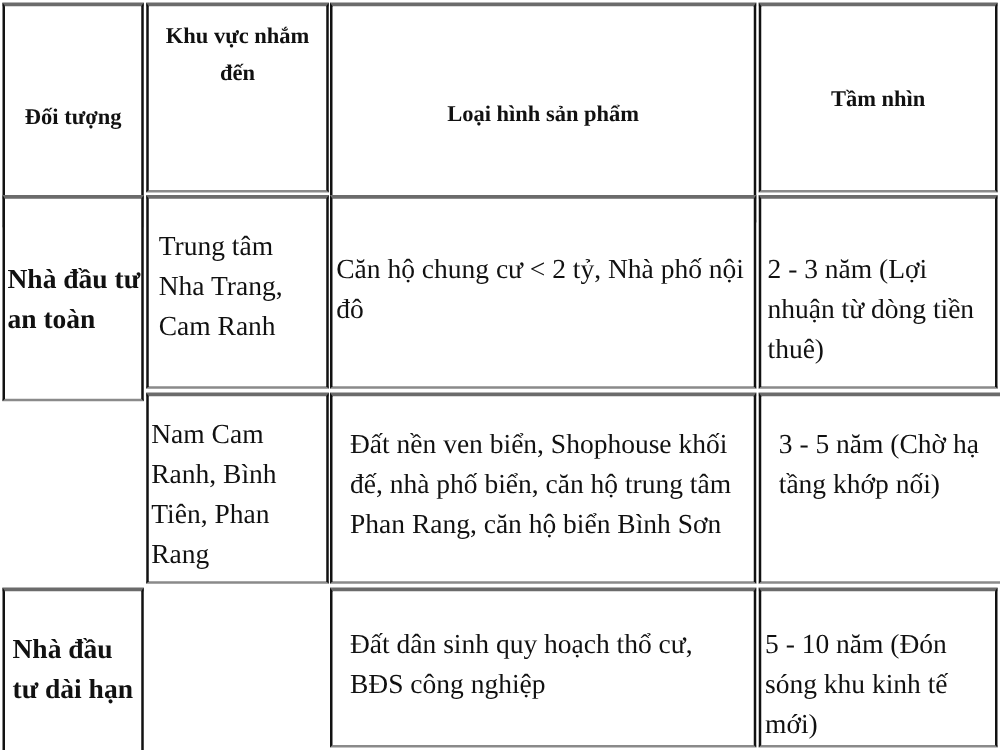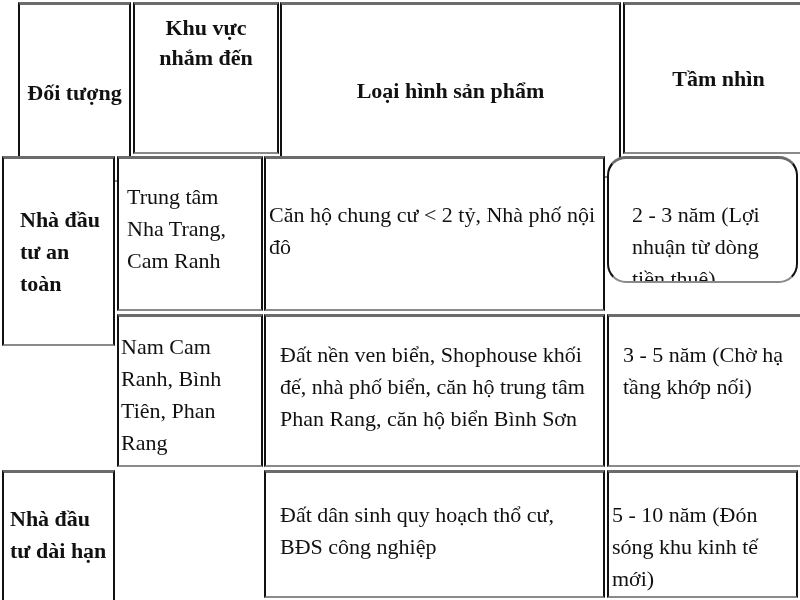--- a/index.html
+++ b/index.html
@@ -30,25 +30,24 @@
     display: flex;
     align-items: center;
     overflow: hidden;
   }
   .cell .txt {
     display: block;
     width: 100%;
   }
   .head {
     font-weight: bold;
-    font-size: 22px;
+    font-size: 18px;
     line-height: 30px;
     text-align: center;
     justify-content: center;
-    margin-left: 16px;
   }
   .rowhead {
     font-weight: bold;
     font-size: 22px;
     line-height: 32px;
     text-align: left;
   }
   .body {
     font-size: 22px;
     line-height: 32px;
@@ -67,30 +66,30 @@
   <div class="cell head" style="left:117px; top:2px; width:146px; height:152px; align-items:flex-start; padding-top:8px;">
     <span class="txt" style="padding:0 6px;">Khu vực nhắm đến</span>
   </div>
   <div class="cell head" style="left:264px; top:2px; width:341px; height:176px;">
     <span class="txt">Loại hình sản phẩm</span>
   </div>
   <div class="cell head" style="left:607px; top:2px; width:191px; height:152px;">
     <span class="txt">Tầm nhìn</span>
   </div>
 
-  <div class="cell rowhead" style="left:2px; top:156px; width:113px; height:190px; padding-left:16px;">
+  <div class="cell rowhead" style="left:2px; top:156px; width:113px; height:165px; padding-left:2px;">
     <span class="txt">Nhà đầu tư an toàn</span>
   </div>
   <div class="cell body top-align" style="left:117px; top:156px; width:146px; height:155px; padding:22px 6px 0 8px;">
     <span class="txt">Trung tâm Nha Trang, Cam Ranh</span>
   </div>
   <div class="cell body" style="left:264px; top:156px; width:341px; height:155px; padding-left:3px; align-items:flex-start; padding-top:40px;">
     <span class="txt">Căn hộ chung cư &lt; 2 tỷ, Nhà phố nội đô</span>
   </div>
-  <div class="cell body" style="left:607px; top:156px; width:191px; height:127px; padding-left:23px; align-items:flex-start; padding-top:40px;border-radius:19px;">
+  <div class="cell body" style="left:607px; top:156px; width:191px; height:155px; padding-left:5px; align-items:flex-start; padding-top:40px;">
     <span class="txt">2 - 3 năm (Lợi nhuận từ dòng tiền thuê)</span>
   </div>
 
   <div class="cell body top-align" style="left:117px; top:314px; width:146px; height:153px; padding:14px 2px 0 2px;">
     <span class="txt">Nam Cam Ranh, Bình Tiên, Phan Rang</span>
   </div>
   <div class="cell body top-align" style="left:264px; top:314px; width:341px; height:153px; padding:22px 6px 0 14px;">
     <span class="txt">Đất nền ven biển, Shophouse khối đế, nhà phố biển, căn hộ trung tâm Phan Rang, căn hộ biển Bình Sơn</span>
   </div>
   <div class="cell body top-align" style="left:607px; top:314px; width:195px; height:153px; padding:22px 4px 0 14px;">

